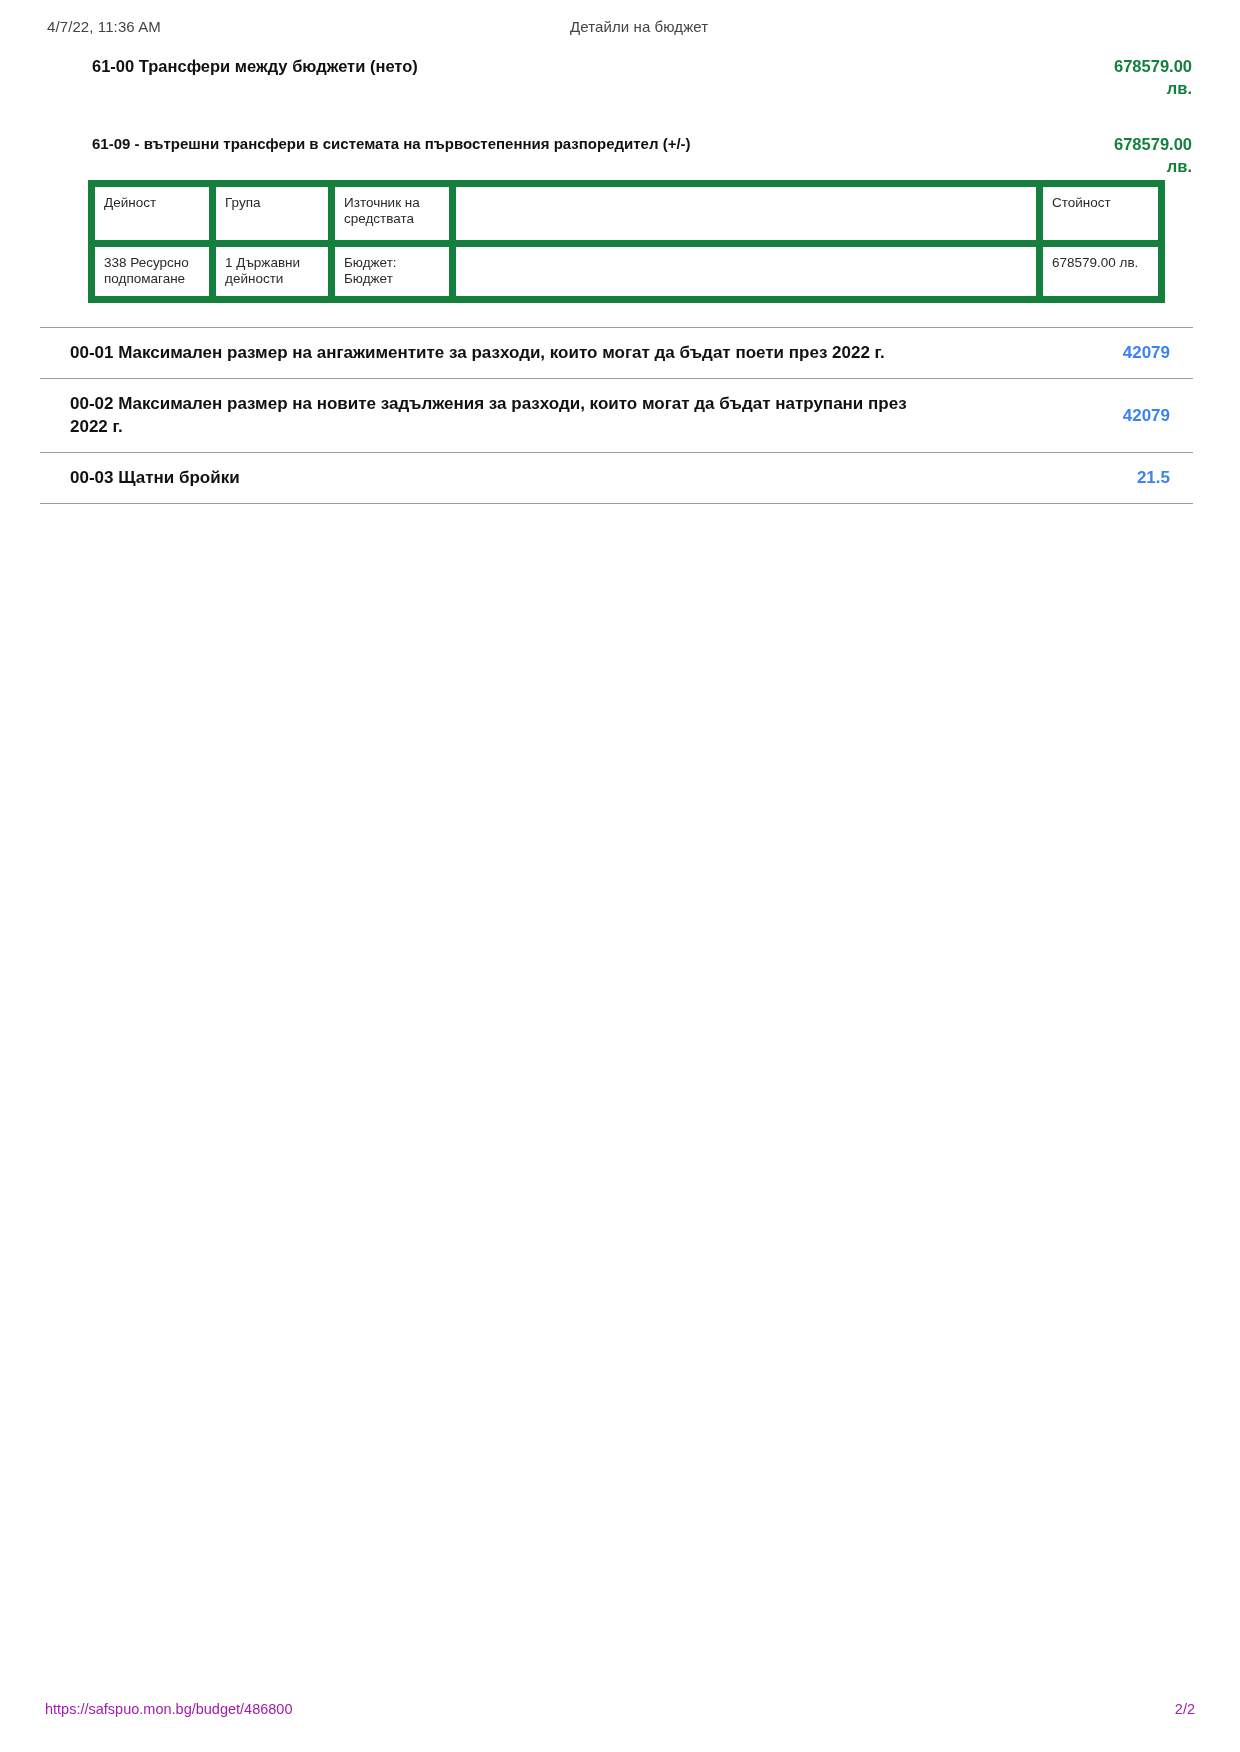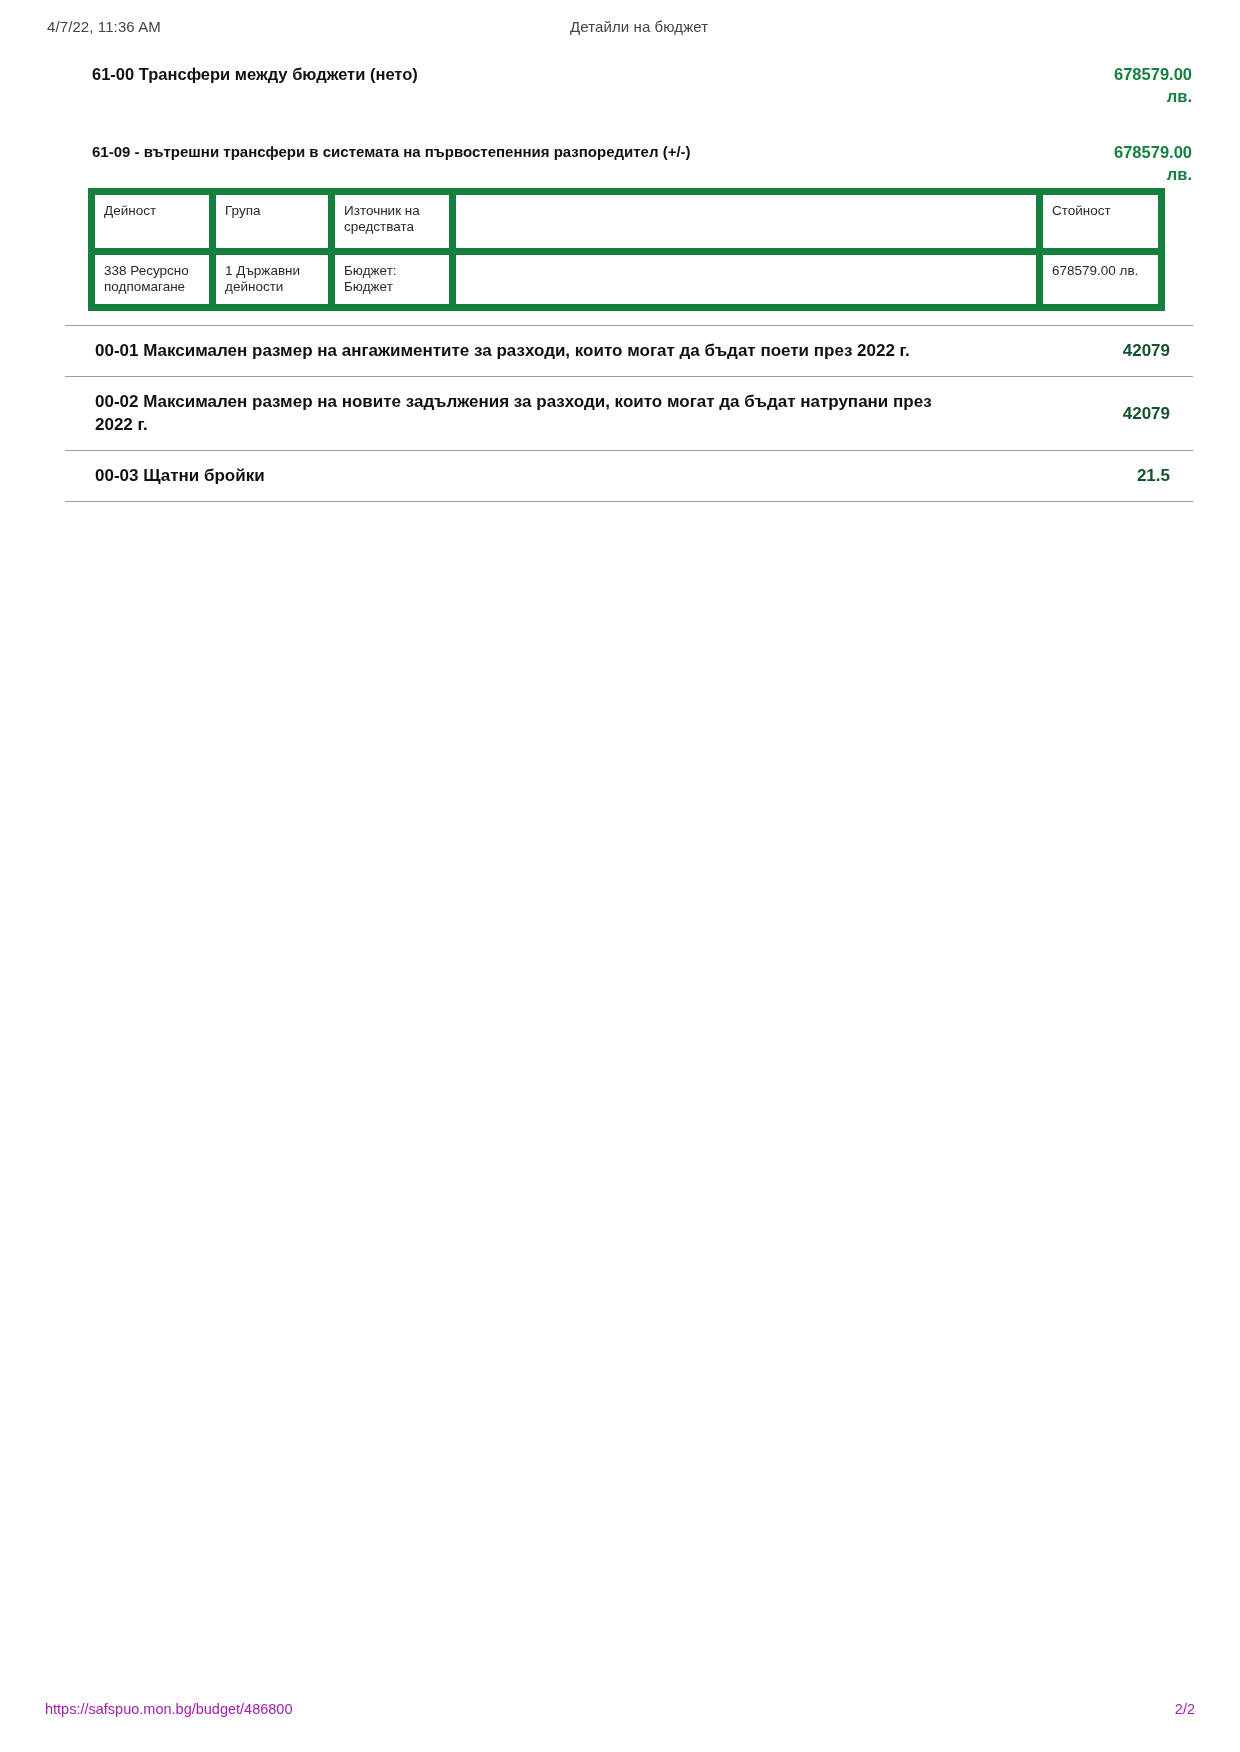--- a/index.html
+++ b/index.html
@@ -78,21 +78,20 @@
     font-size: 16.5px;
     font-weight: bold;
     line-height: 22px;
     color: #15803d;
   }
   .amount .cur {
     display: block;
   }
 
   .row-6100 {
-    margin-top: 8px;
   }
   .row-6109 {
     margin-top: 38px;
   }
   .row-6109 .label {
     font-size: 15px;
     font-weight: bold;
   }
 
   
@@ -123,22 +122,22 @@
     height: 30px;
   }
   .c-act   { width: 96px; }
   .c-grp   { width: 94px; }
   .c-src   { width: 96px; }
   .c-blank { width: 562px; }
   .c-val   { width: 97px; }
 
   
   .indicators {
-    margin-top: 14px;
-    padding: 0 47px 0 65px;
+    margin-top: 24px;
+    padding: 0 47px 0 40px;
   }
   .ind-row {
     position: relative;
     border-top: 1.6px solid #9d9d9d;
     padding: 13px 120px 14px 30px;
     min-height: 28px;
     box-sizing: border-box;
   }
   .ind-row:last-child {
     border-bottom: 1.6px solid #9d9d9d;
@@ -151,21 +150,21 @@
     display: block;
     max-width: 860px;
   }
   .ind-row .ind-value {
     position: absolute;
     right: 23px;
     top: 50%;
     transform: translateY(-50%);
     font-size: 17px;
     font-weight: bold;
-    color: #14532d;
+    color: #3b82f6;
     text-align: right;
     white-space: nowrap;
   }
 
   
   .footer {
     position: absolute;
     left: 0;
     bottom: 31px;
     width: 1240px;

